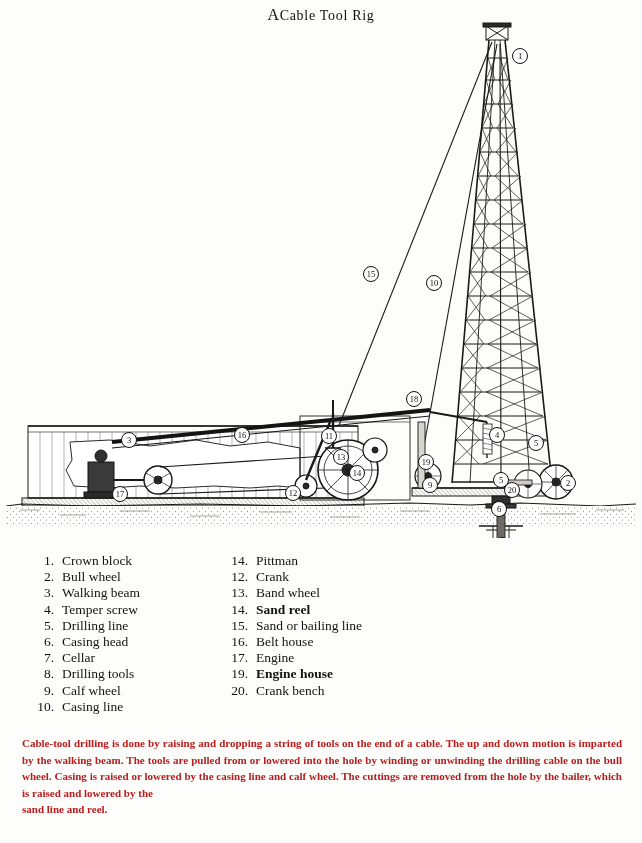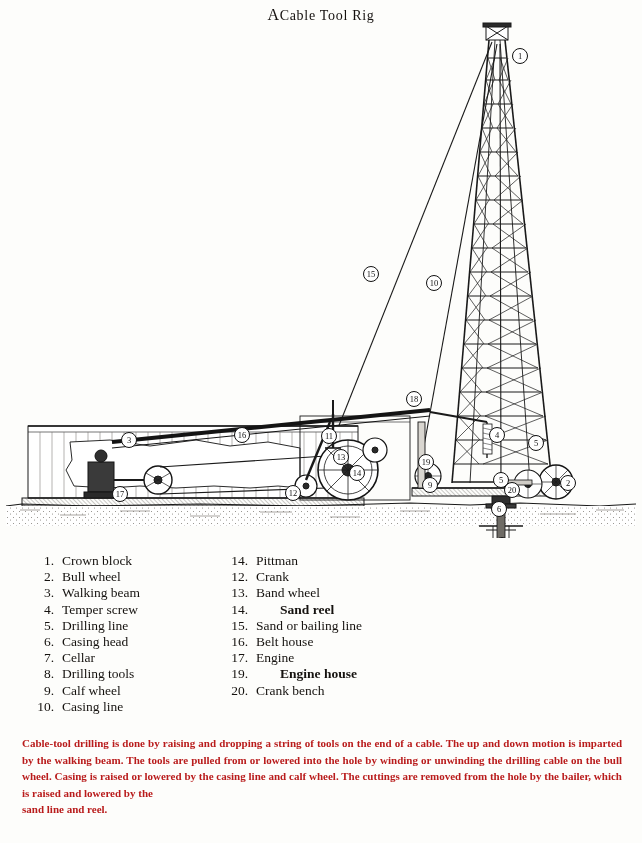--- a/index.html
+++ b/index.html
@@ -68,21 +68,21 @@
     color: #15120f;
   }
   .legend-num {
     width: 26px;
     text-align: right;
     padding-right: 8px;
     flex: none;
     font-size: 13.5px;
   }
   .legend-label { white-space: nowrap; }
-  .legend-label.bold { font-weight: bold; margin-left: 24px; }
+  .legend-label.bold { font-weight: bold; }
 
   
   .caption {
     position: absolute;
     left: 22px;
     top: 735px;
     width: 600px;
     font-size: 11px;
     font-weight: bold;
     line-height: 16.6px;

